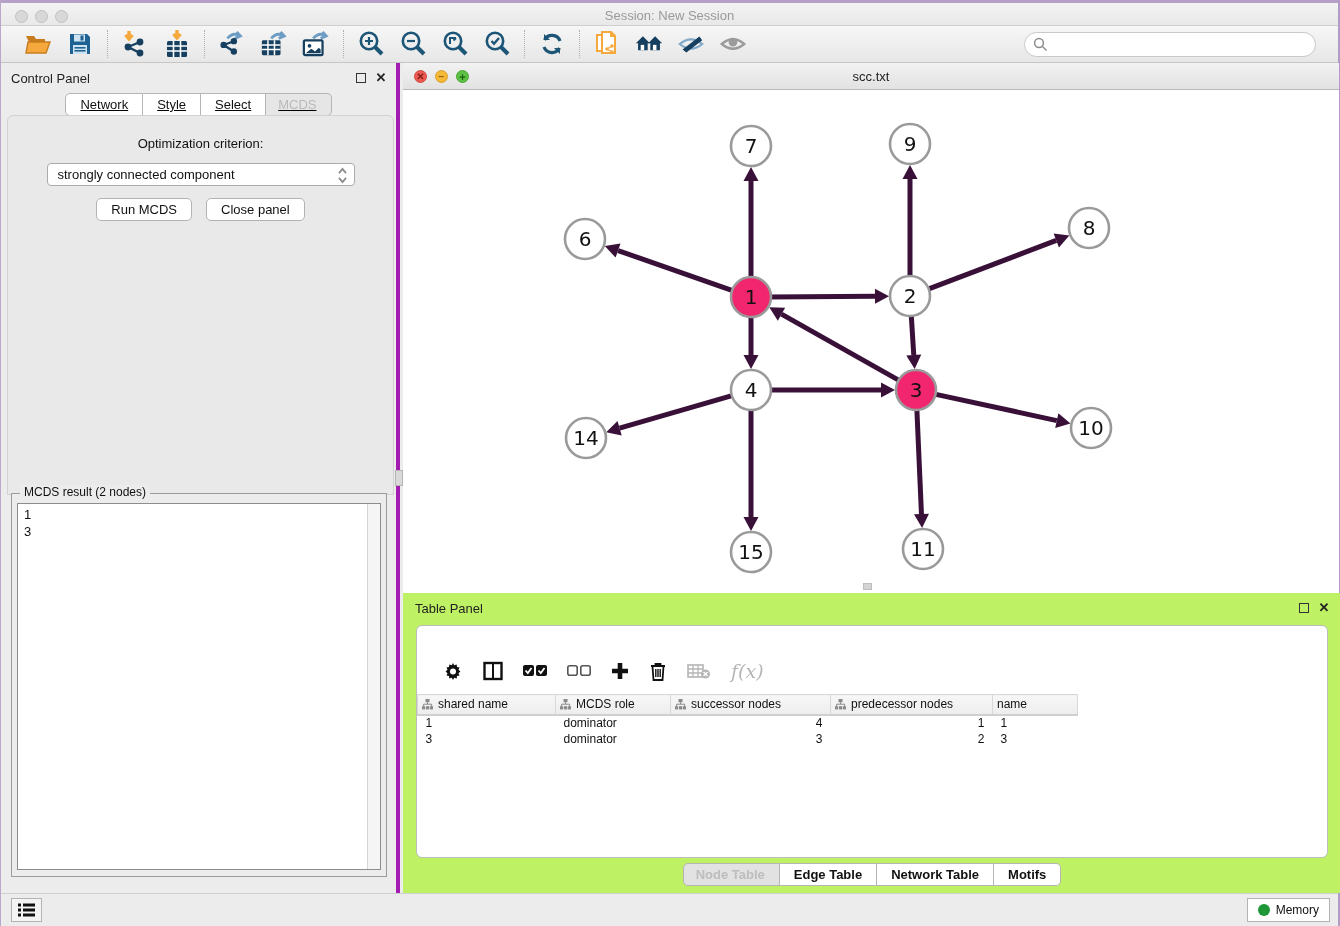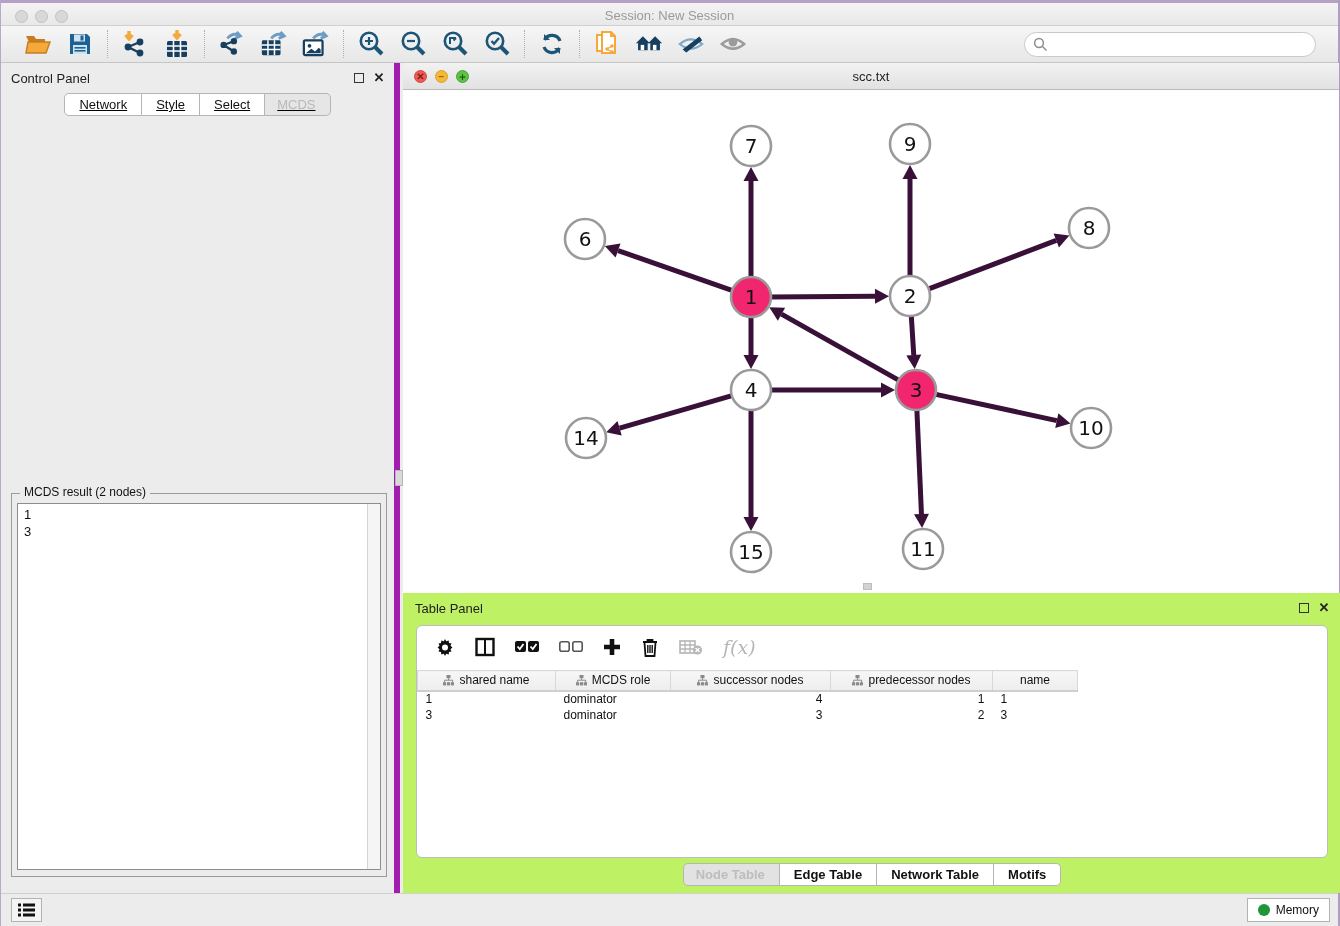--- a/index.html
+++ b/index.html
@@ -22,21 +22,21 @@
   .tb-sep { width:1px; height:28px; border-left:1px dotted #b0b0b0; }
   .tb-btn { width:28px; height:28px; display:flex; align-items:center; justify-content:center; cursor:pointer; }
   .tb-spacer { flex:1; }
   .searchwrap { position:relative; width:292px; height:25px; margin-right:12px; }
   .searchwrap input { width:100%; height:100%; border:1px solid #c9c9c9; border-radius:13px;
     background:#fff; padding:0 10px 0 28px; font-size:13px; color:#333; outline:none; }
   .searchwrap svg { position:absolute; left:9px; top:5px; }
 
   
   .control-panel { position:absolute; left:0; top:63px; width:399px; height:830px;
-    background:#ececec; border-right:6px solid #a21caf; }
+    background:#ececec; border-right:4px solid #a21caf; }
   .cp-header { position:absolute; left:0; top:6px; width:100%; height:20px; }
   .cp-header .cp-title { position:absolute; left:10px; top:2px; font-size:13px; color:#222; }
   .panel-ctl { position:absolute; top:2px; width:14px; height:14px; font-size:13px; color:#222;
     text-align:center; line-height:14px; cursor:pointer; }
   .float-glyph { width:10px; height:10px; border:1.5px solid #333; display:inline-block; margin-top:2px; }
 
   .cp-tabs { position:absolute; left:0; top:30px; width:100%; display:flex; justify-content:center;text-decoration:underline; }
   .tabgroup { display:flex; }
   .tab { font-size:13px; padding:3px 14px; background:#fff; border:1px solid #b5b5b5; border-left:none;
     color:#111; cursor:pointer; white-space:nowrap; }
@@ -76,27 +76,27 @@
   .net-canvas { position:absolute; left:0; top:27px; width:936px; height:503px; background:#fff; }
   .net-canvas svg text { font-family:"DejaVu Sans", sans-serif; }
   .hscroll-thumb { position:absolute; left:460px; bottom:3px; width:9px; height:7px; background:#d3d3d3; border:1px solid #bdbdbd; }
 
   
   .table-panel { position:absolute; left:402px; top:593px; width:938px; height:300px; background:#bef264; }
   .tp-header { position:absolute; left:0; top:6px; width:100%; height:20px; }
   .tp-header .tp-title { position:absolute; left:12px; top:2px; font-size:13px; color:#222; }
   .tp-inner { position:absolute; left:13px; top:32px; width:912px; height:233px; background:#fff;
     border:1px solid #bdbdbd; border-radius:6px; overflow:hidden; }
-  .tp-toolbar { display:flex; align-items:center; gap:20px; padding:10px 0 8px 18px; }
+  .tp-toolbar { display:flex; align-items:center; gap:20px; padding:10px 0 8px 26px;margin-top:24px; }
   .tp-tool { display:flex; align-items:center; justify-content:center; cursor:pointer; }
   .fx { font-family:"DejaVu Serif", serif; font-style:italic; font-size:19px; color:#b5b5b5; }
   .grid-table { border-collapse:collapse; margin-top:4px; }
   .grid-table th { background:linear-gradient(#f7f7f7,#ededed); border:1px solid #d8d8d8; border-bottom:2px solid #cfcfcf;
     font-size:12px; font-weight:normal; color:#111; height:20px; padding:0 4px; }
-  .grid-table th .hcell { display:flex; align-items:center; justify-content:center; gap:5px; }
+  .grid-table th .hcell { display:flex; align-items:center; gap:5px; }
   .grid-table td { font-size:12px; color:#111; height:16px; padding:0 8px; }
   .tp-tabs { position:absolute; left:0; bottom:7px; width:100%; display:flex; justify-content:center; }
   .tp-tabs .tab { font-weight:bold; }
   .tp-tabs .tab.selected { color:#bdbdbd; background:#e2e2e2; font-weight:bold; }
 
   
   .status-bar { position:absolute; left:0; top:893px; width:100%; height:33px;
     background:#ececec; border-top:1px solid #d0d0d0; }
   .status-left-btn { position:absolute; left:10px; top:4px; width:31px; height:24px; background:#f4f4f4;
     border:1px solid #b3b3b3; display:flex; align-items:center; justify-content:center; cursor:pointer; }
@@ -281,20 +281,36 @@
       <span class="panel-ctl" style="right:28px"><span class="float-glyph"></span></span>
       <span class="panel-ctl" style="right:8px; font-weight:bold">✕</span>
     </div>
     <div class="cp-tabs">
       <div class="tabgroup" id="cp-tabgroup">
           <div class="tab">Network</div>
           <div class="tab">Style</div>
           <div class="tab">Select</div>
           <div class="tab selected">MCDS</div>
         </div>
+    </div>
+    <div class="cp-content">
+      <div class="opt-label">Optimization criterion:</div>
+      <div class="dropdown">
+        <span>strongly connected component</span>
+        <span class="steppers">
+          <svg width="11" height="17" viewBox="0 0 11 17">
+              <path d="M2 6.2 L5.5 2 L9 6.2" fill="none" stroke="#8b8b8b" stroke-width="1.8"></path>
+              <path d="M2 10.8 L5.5 15 L9 10.8" fill="none" stroke="#8b8b8b" stroke-width="1.8"></path>
+            </svg>
+        </span>
+      </div>
+      <div class="cp-buttons">
+        <button class="btn">Run MCDS</button>
+        <button class="btn">Close panel</button>
+      </div>
     </div>
     <div class="result-box">
       <span class="result-legend">MCDS result (2 nodes)</span>
       <div class="result-area" id="result-area">
         <div class="result-scroll"></div>
       <div>1</div>
           <div>3</div>
         </div>
     </div>
   </div>

